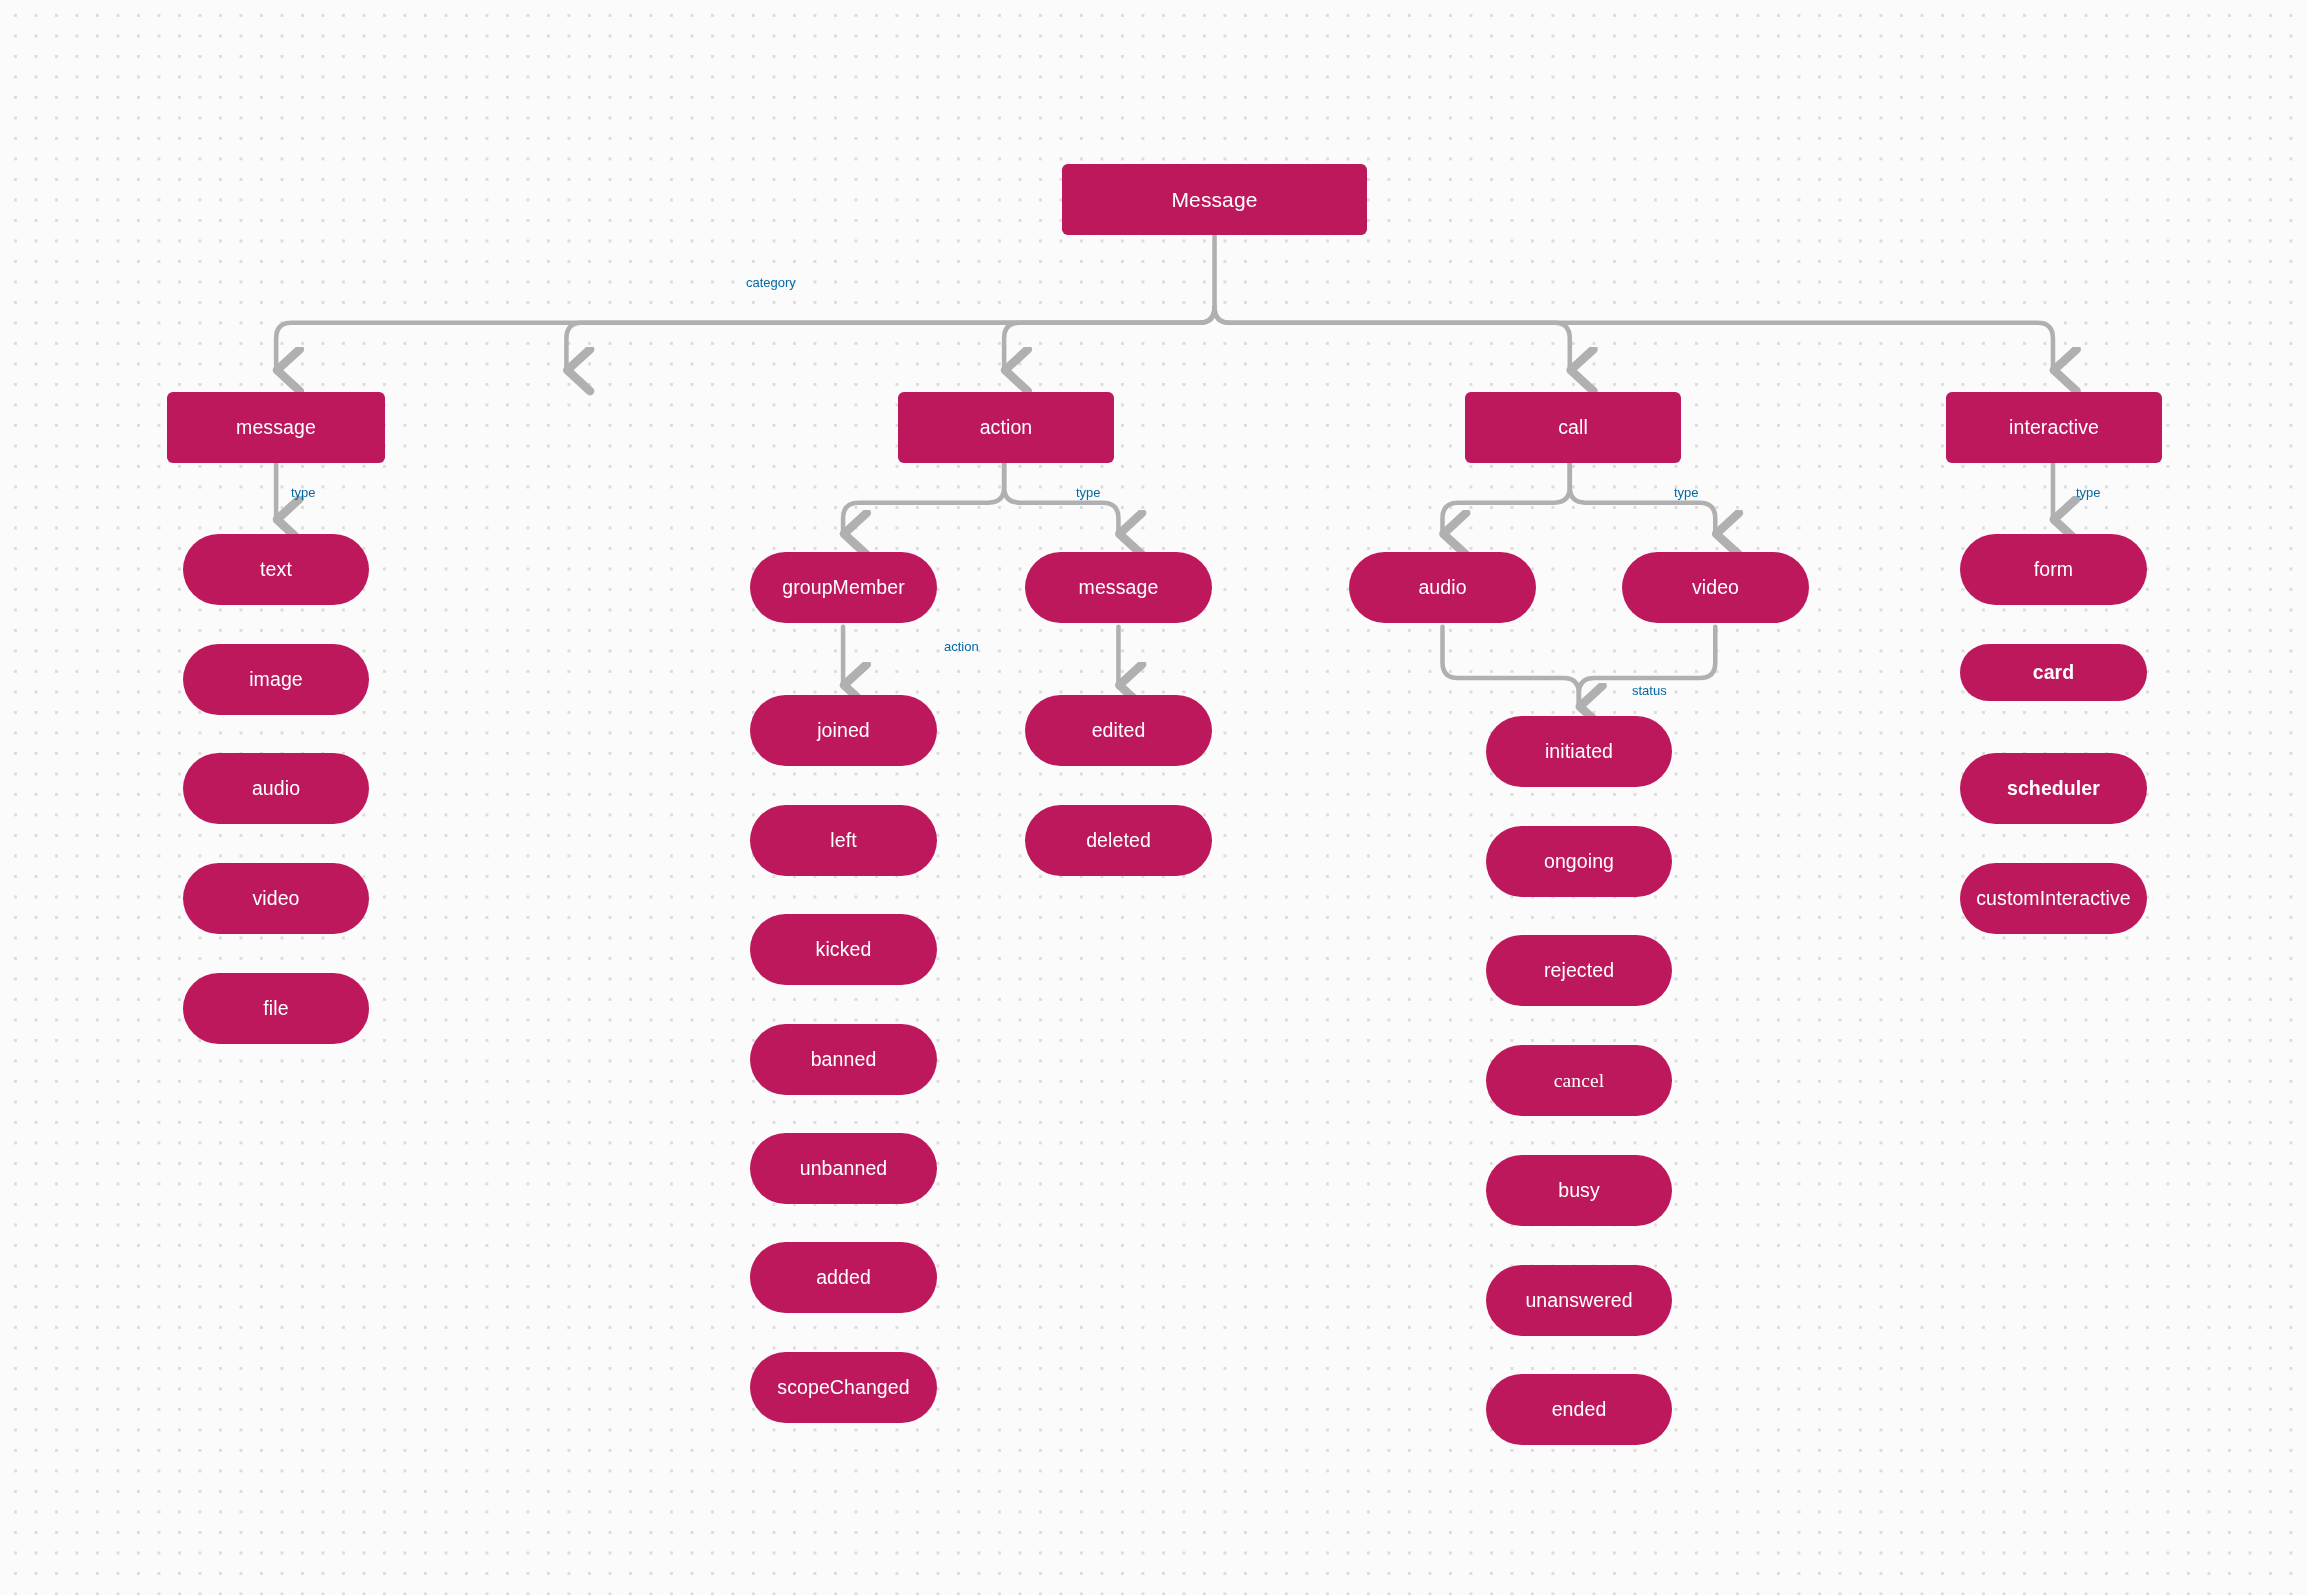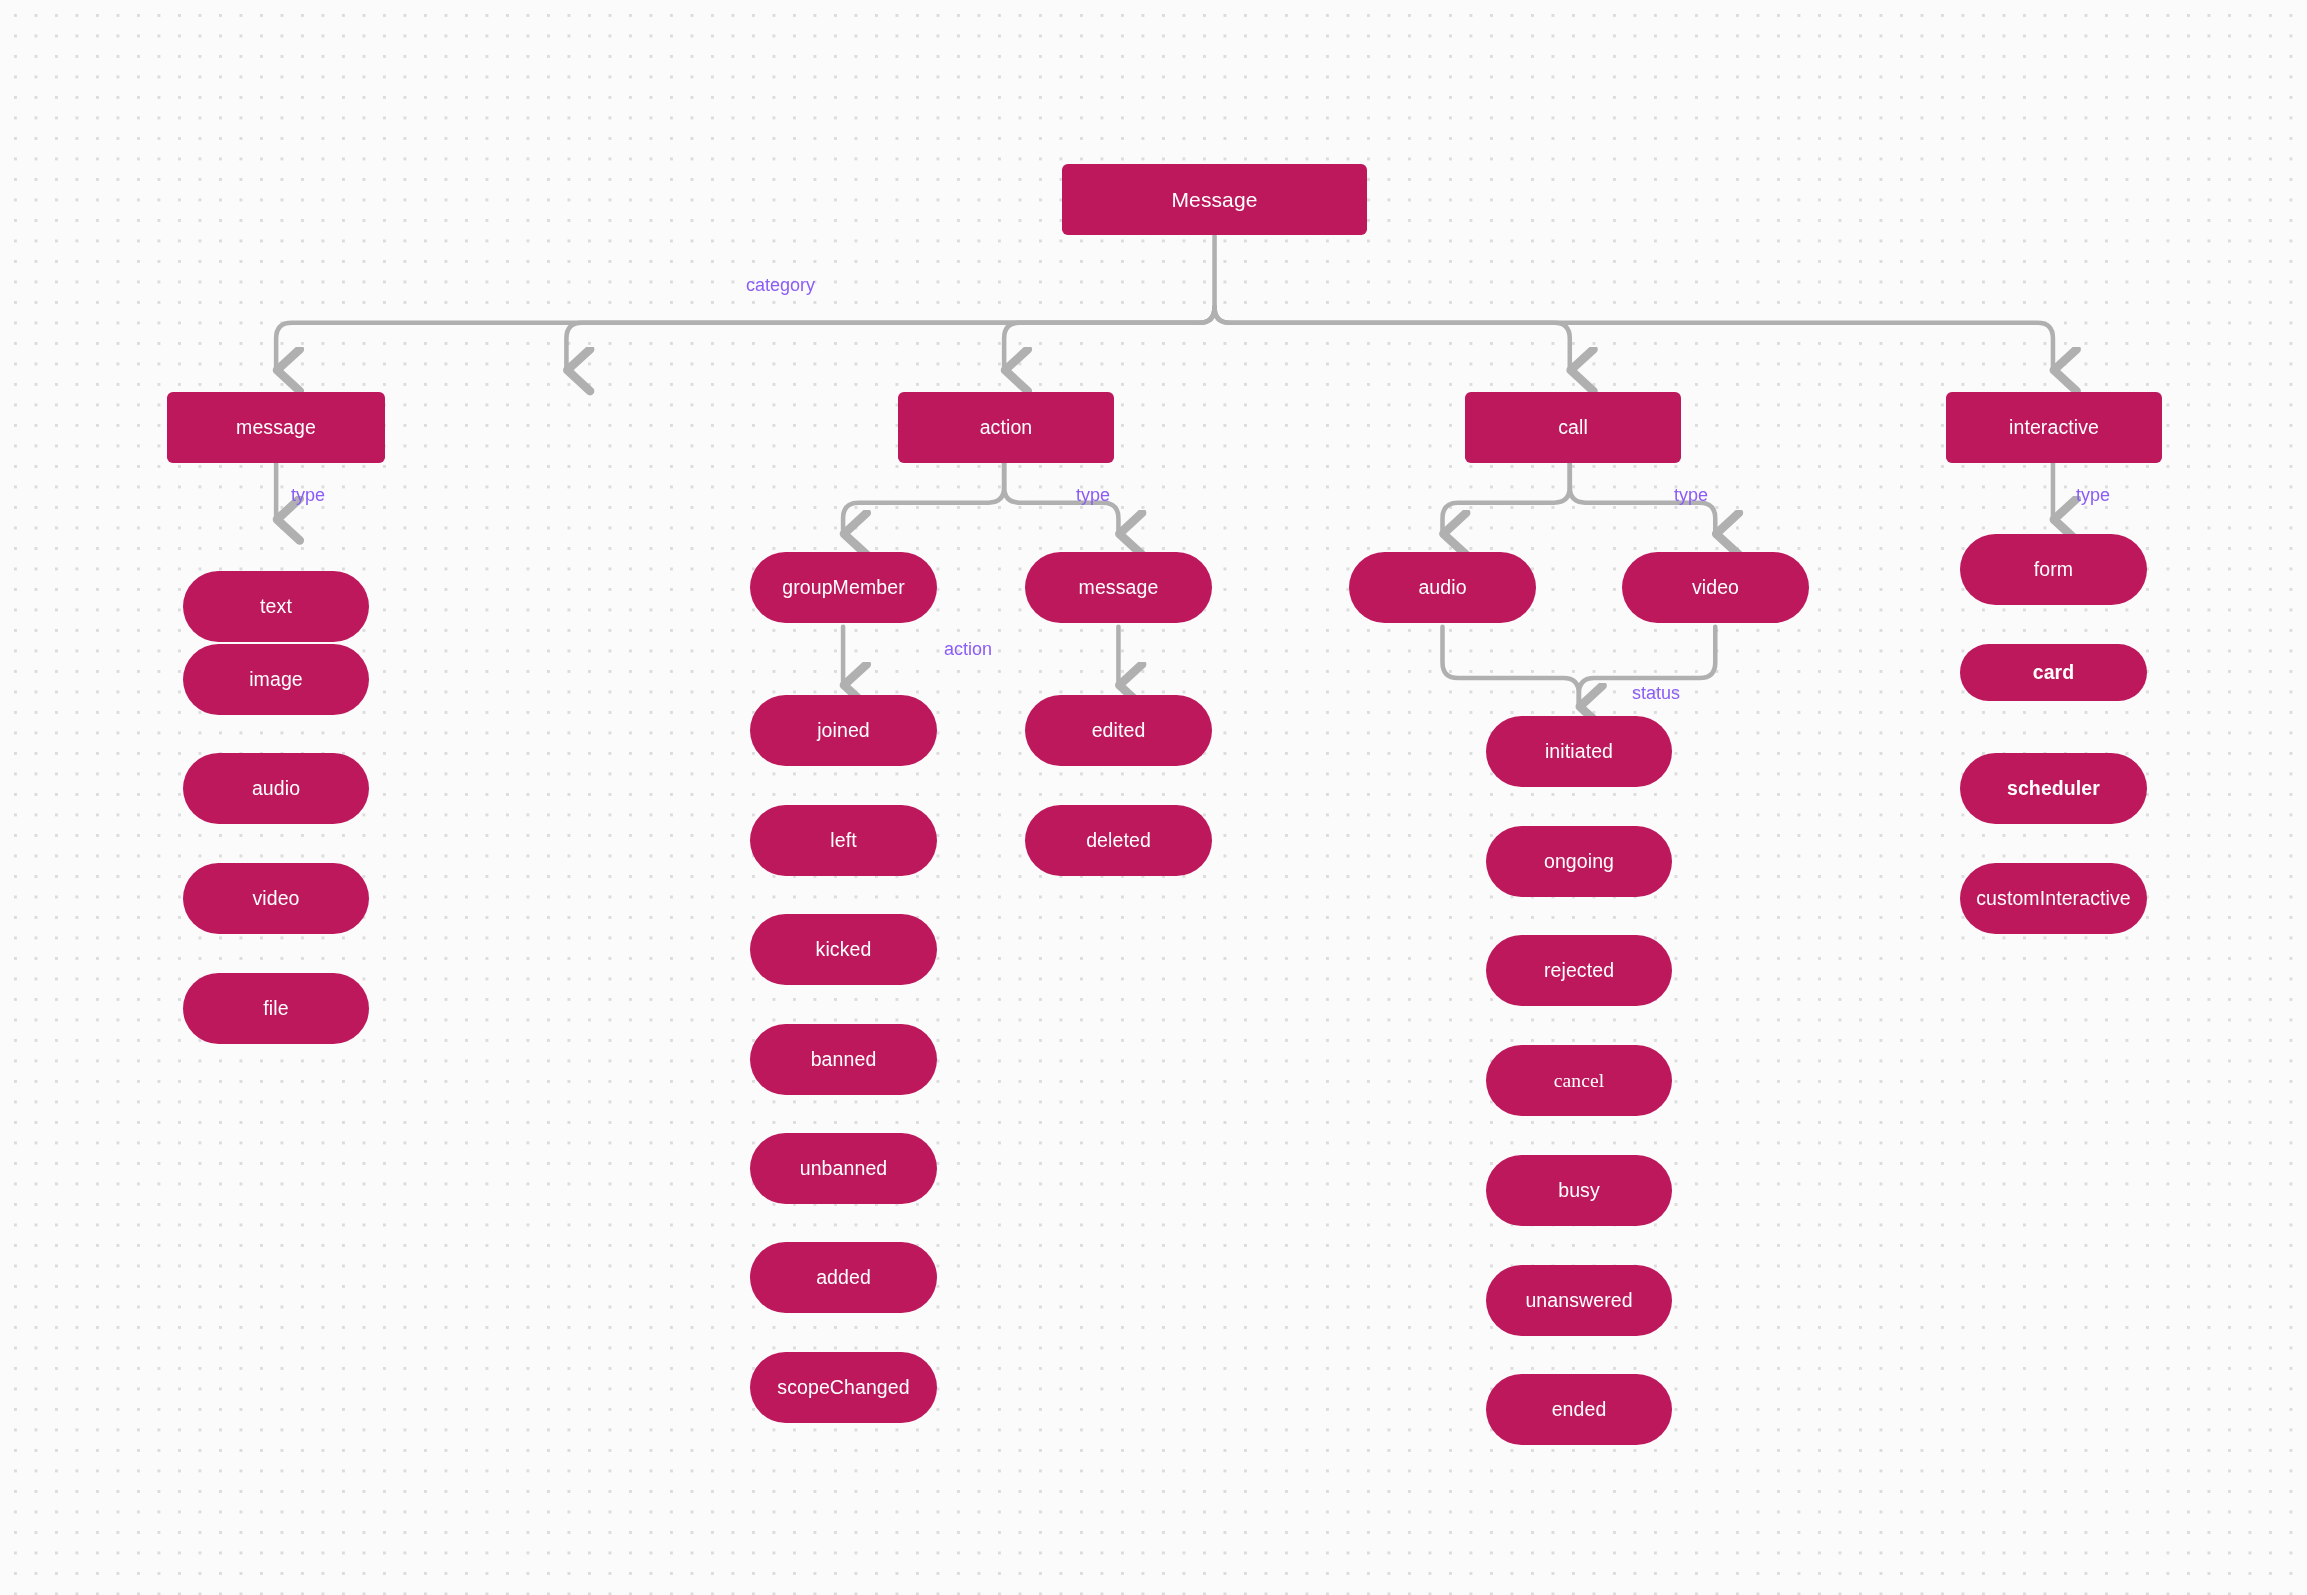--- a/index.html
+++ b/index.html
@@ -27,22 +27,22 @@
     box-sizing:border-box;
     line-height:1;
     white-space:nowrap;
     user-select:none;
   }
   .node.rect{border-radius:5.8px;}
   .node.pill{border-radius:36px;}
   .node.root{font-size:21px;}
   .edge-label{
     position:absolute;
-    color:#8b5cf6;
-    font-size:18px;
+    color:#0369a1;
+    font-size:13px;
     line-height:1;
     white-space:nowrap;
     user-select:none;
   }
 </style>
 </head>
 <body>
 
 <div id="canvas">
 
@@ -92,21 +92,21 @@
   <div class="edge-label" style="left:944px;top:640px;">action</div>
   <div class="edge-label" style="left:1674px;top:486px;">type</div>
   <div class="edge-label" style="left:1632px;top:684px;">status</div>
   <div class="edge-label" style="left:2076px;top:486px;">type</div>
 
   <div class="node rect" style="left:167px;top:392px;width:218px;height:71px;">message</div>
   <div class="node rect" style="left:898px;top:392px;width:216px;height:71px;">action</div>
   <div class="node rect" style="left:1465px;top:392px;width:216px;height:71px;">call</div>
   <div class="node rect" style="left:1946px;top:392px;width:216px;height:71px;">interactive</div>
 
-  <div class="node pill" style="left:183px;top:534px;width:186px;height:71px;margin-top:37px;">text</div>
+  <div class="node pill" style="left:183px;top:534px;width:186px;height:71px;">text</div>
   <div class="node pill" style="left:183px;top:644px;width:186px;height:71px;">image</div>
   <div class="node pill" style="left:183px;top:753px;width:186px;height:71px;">audio</div>
   <div class="node pill" style="left:183px;top:863px;width:186px;height:71px;">video</div>
   <div class="node pill" style="left:183px;top:973px;width:186px;height:71px;">file</div>
 
   <div class="node pill" style="left:750px;top:552px;width:187px;height:71px;">groupMember</div>
   <div class="node pill" style="left:1025px;top:552px;width:187px;height:71px;">message</div>
 
   <div class="node pill" style="left:750px;top:695px;width:187px;height:71px;">joined</div>
   <div class="node pill" style="left:750px;top:805px;width:187px;height:71px;">left</div>

